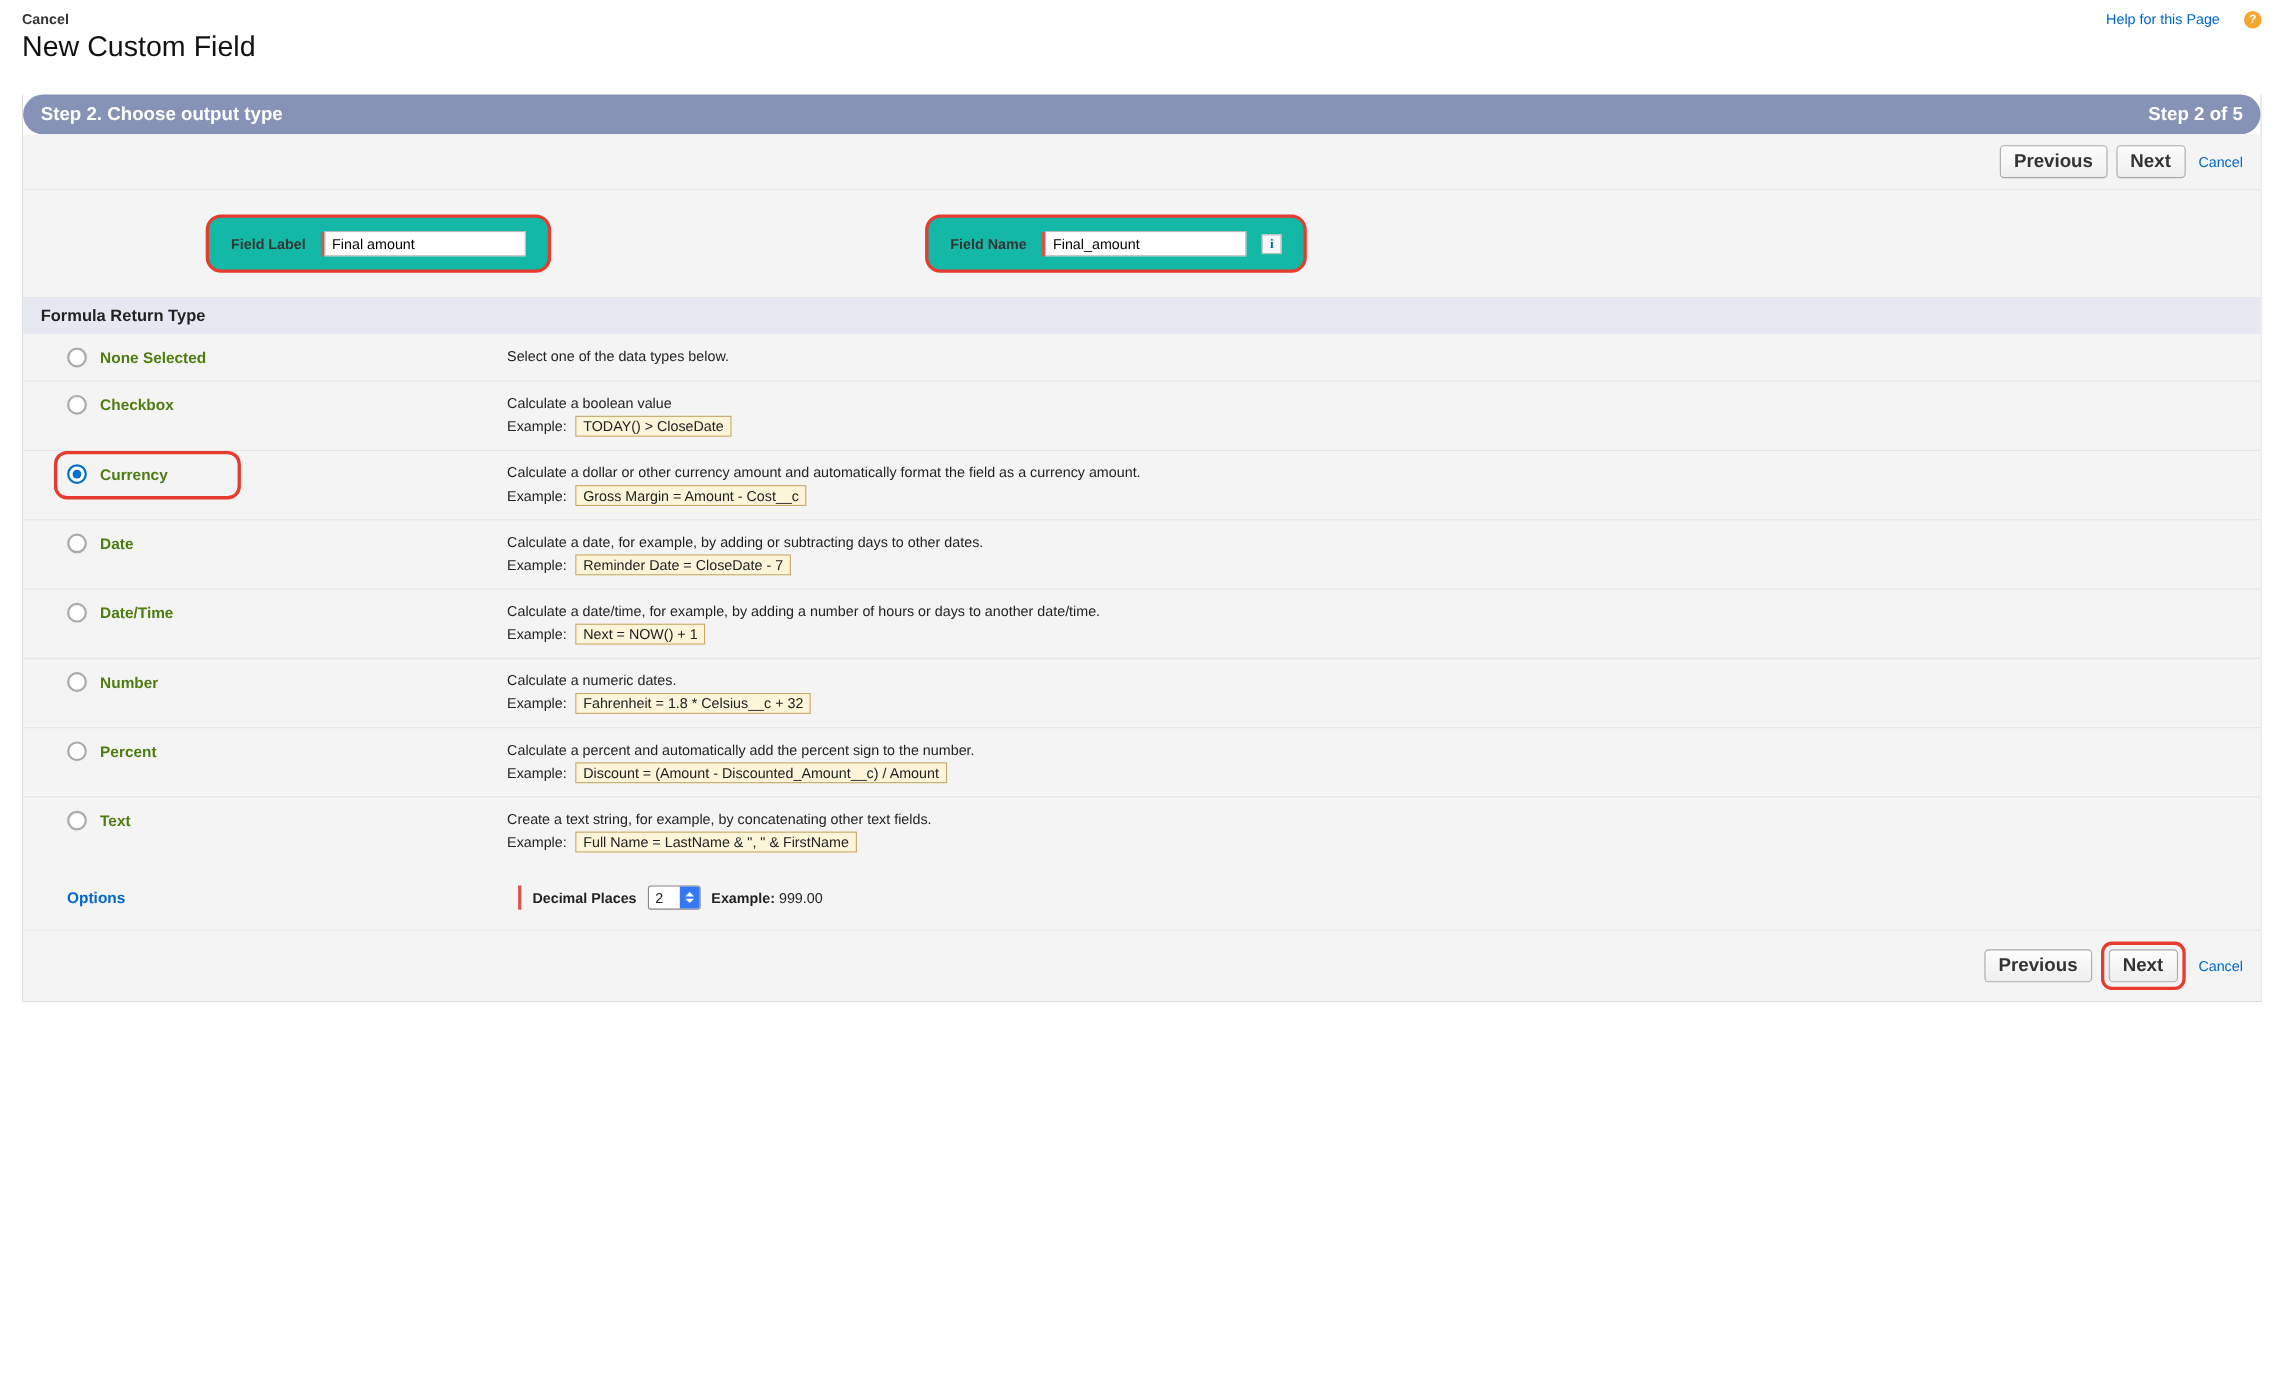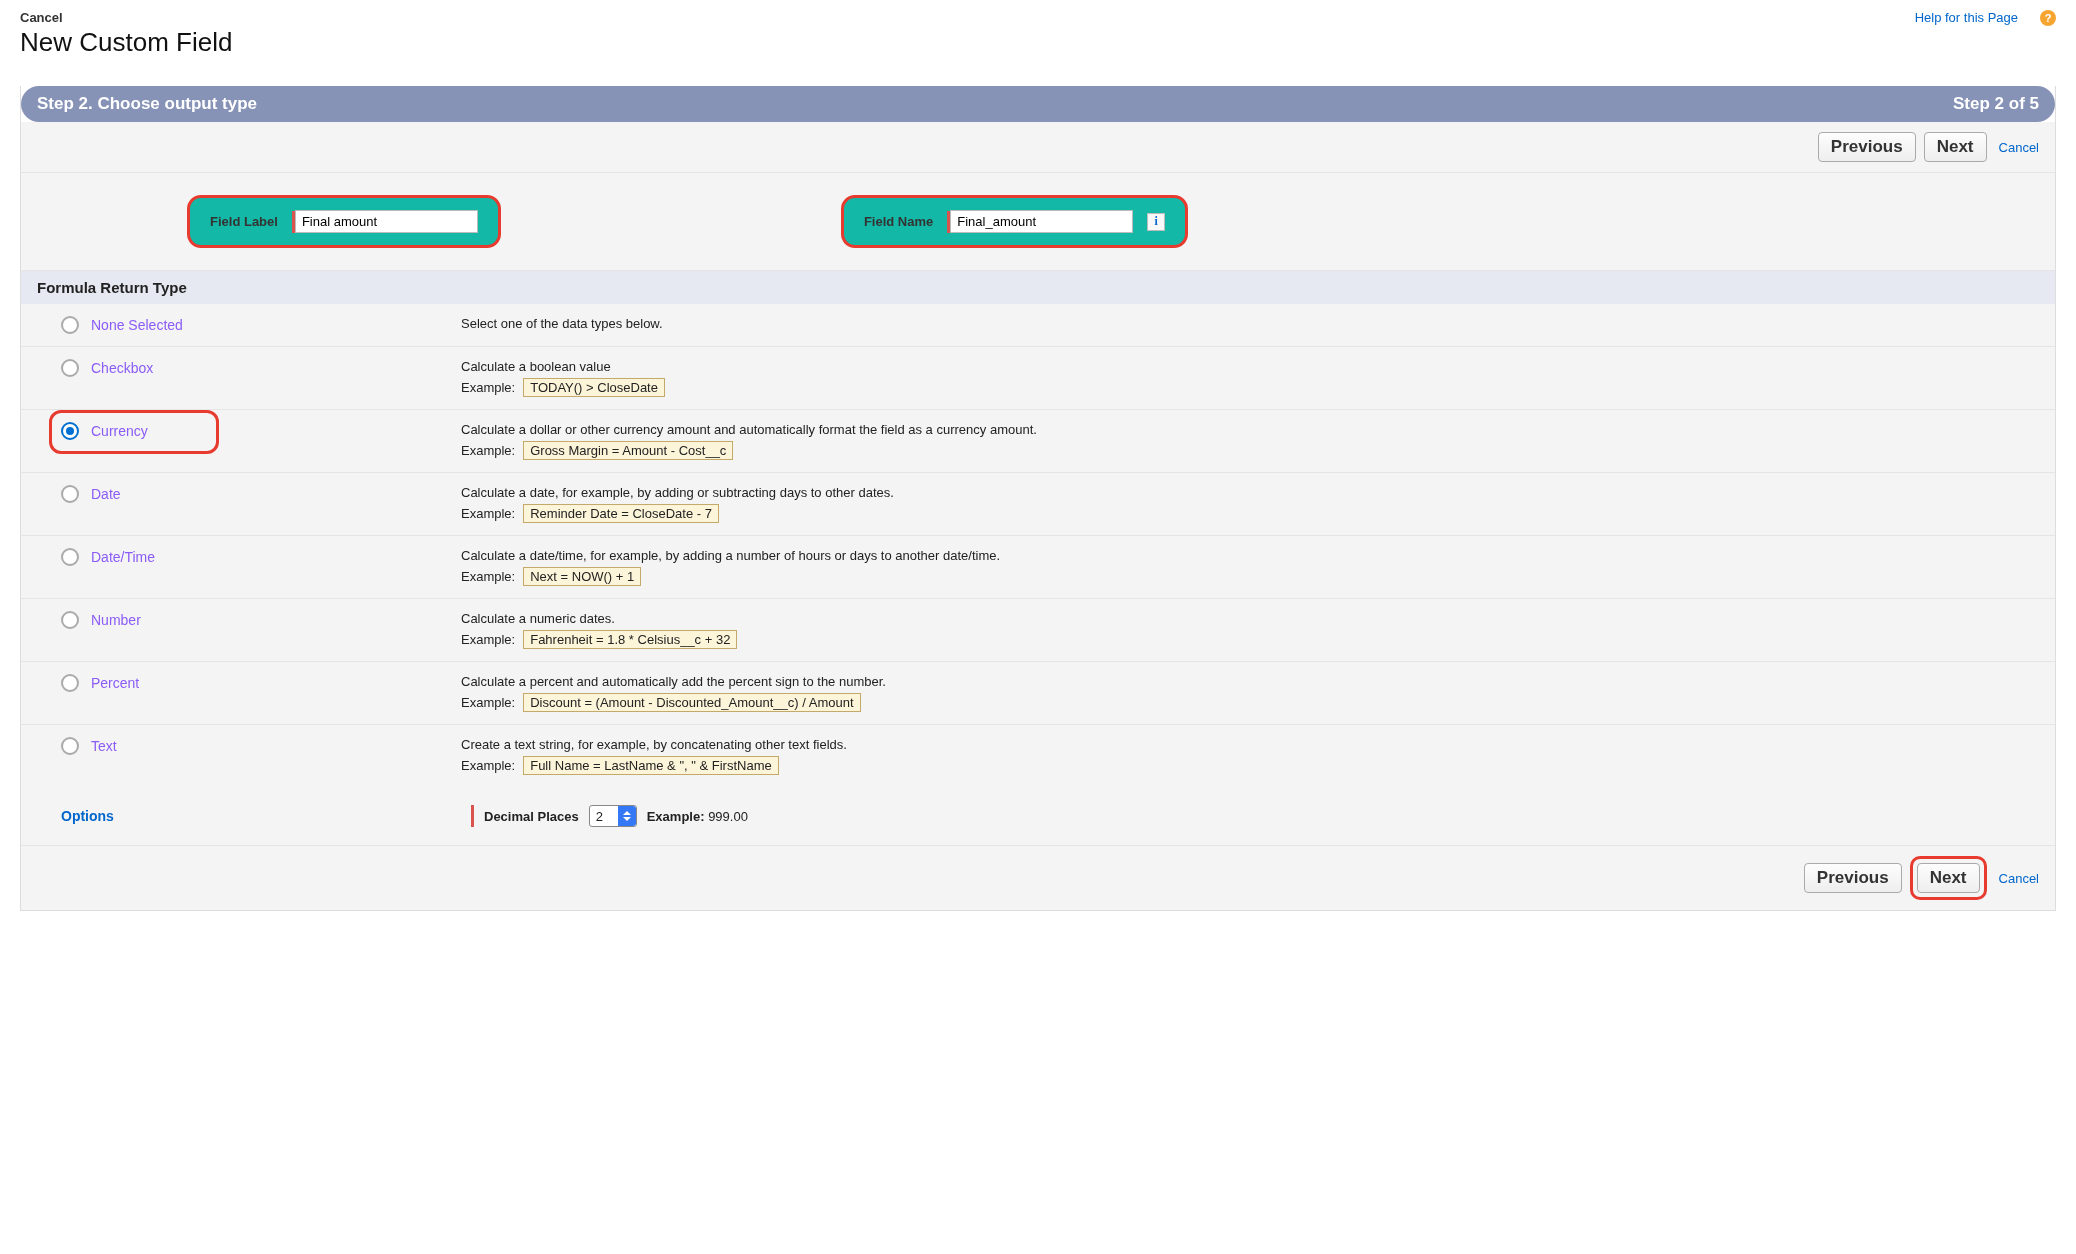--- a/index.html
+++ b/index.html
@@ -187,22 +187,22 @@
   }
   .radio-circle.selected {
     border-color: #0070d2;
   }
   .radio-dot {
     width: 8px; height: 8px;
     background: #0070d2;
     border-radius: 50%;
   }
   .radio-label {
-    color: #8b5cf6;
-    font-weight: normal;
+    color: #4d7c0f;
+    font-weight: bold;
     font-size: 14px;
     cursor: pointer;
   }
   .radio-desc {
     flex: 1;
     font-size: 13px;
     color: #222;
   }
   .example-line {
     margin-top: 4px;

